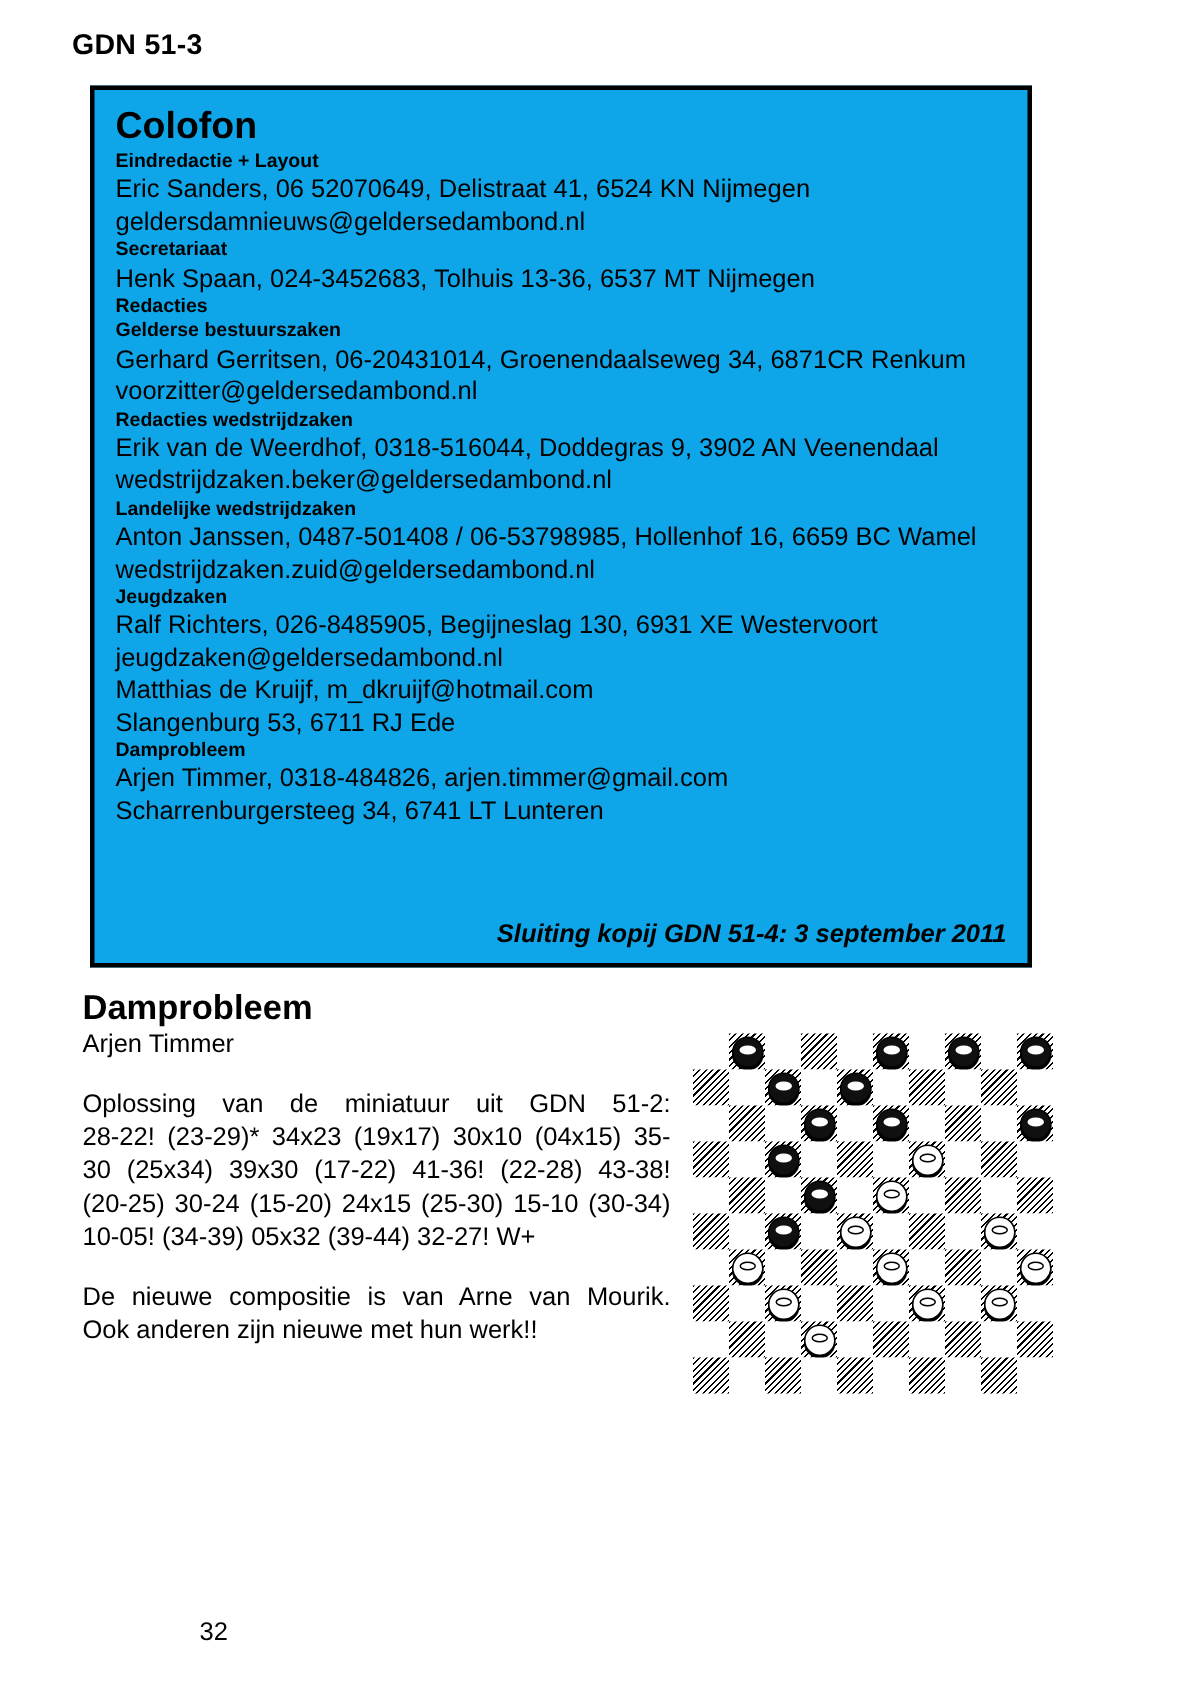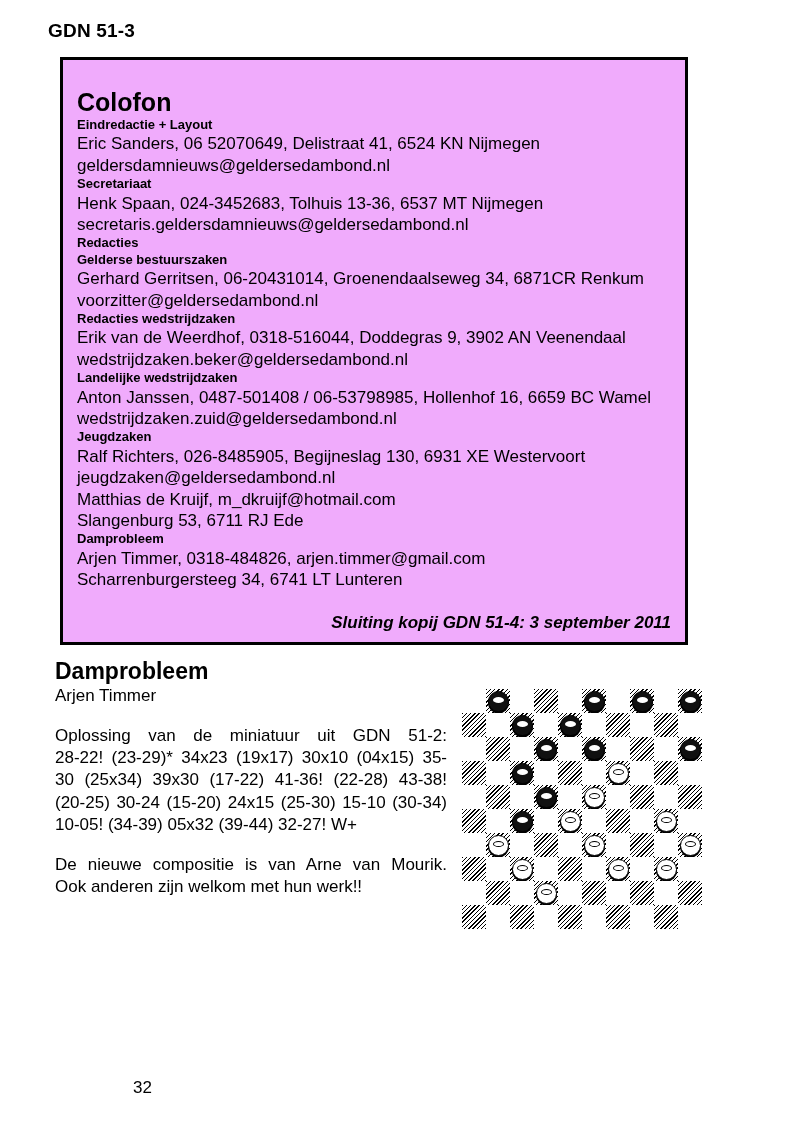--- a/index.html
+++ b/index.html
@@ -28,23 +28,23 @@
   }
 
   
   .colofon {
     position: absolute;
     left: 60px;
     top: 57px;
     width: 628px;
     height: 588px;
     box-sizing: border-box;
-    background: #f0abfc;
+    background: #0ea5e9;
     border: 3px solid #000000;
-    padding: 28px 14px 8px 14px;
+    padding: 10px 14px 8px 14px;
   }
   .colofon-title {
     font-size: 25px;
     font-weight: bold;
     line-height: 1.12;
     margin: 0 0 1px 0;
   }
   .sec-head {
     font-size: 13px;
     font-weight: bold;
@@ -186,21 +186,20 @@
 
 <div class="colofon">
   <div class="colofon-title">Colofon</div>
 
   <div class="sec-head">Eindredactie + Layout</div>
   <div class="sec-line">Eric Sanders, 06 52070649, Delistraat 41, 6524 KN Nijmegen</div>
   <div class="sec-line">geldersdamnieuws@geldersedambond.nl</div>
 
   <div class="sec-head">Secretariaat</div>
   <div class="sec-line">Henk Spaan, 024-3452683, Tolhuis 13-36, 6537 MT Nijmegen</div>
-  <div class="sec-line">secretaris.geldersdamnieuws@geldersedambond.nl</div>
 
   <div class="sec-head">Redacties</div>
 
   <div class="sec-head">Gelderse bestuurszaken</div>
   <div class="sec-line">Gerhard Gerritsen, 06-20431014, Groenendaalseweg 34, 6871CR Renkum</div>
   <div class="sec-line">voorzitter@geldersedambond.nl</div>
 
   <div class="sec-head">Redacties wedstrijdzaken</div>
   <div class="sec-line">Erik van de Weerdhof, 0318-516044, Doddegras 9, 3902 AN Veenendaal</div>
   <div class="sec-line">wedstrijdzaken.beker@geldersedambond.nl</div>
@@ -230,21 +229,21 @@
   <div class="art-para">
     <span class="just ln">Oplossing van de miniatuur uit GDN 51-2:</span>
     <span class="just ln">28-22! (23-29)* 34x23 (19x17) 30x10 (04x15) 35-</span>
     <span class="just ln">30 (25x34) 39x30 (17-22) 41-36! (22-28) 43-38!</span>
     <span class="just ln">(20-25) 30-24 (15-20) 24x15 (25-30) 15-10 (30-34)</span>
     <span class="ln">10-05! (34-39) 05x32 (39-44) 32-27! W+</span>
   </div>
 
   <div class="art-para">
     <span class="just ln">De nieuwe compositie is van Arne van Mourik.</span>
-    <span class="ln">Ook anderen zijn welkom met hun werk!!</span>
+    <span class="ln">Ook anderen zijn nieuwe met hun werk!!</span>
   </div>
 </div>
 
 <div class="diagram">
   <div class="board" id="board">
       <div class="sq light" style="left: 0px; top: 0px;"></div>
       <div class="sq dark" style="left: 24px; top: 0px;">
         <div class="piece black"></div>
       </div>
       <div class="sq light" style="left: 48px; top: 0px;"></div>

